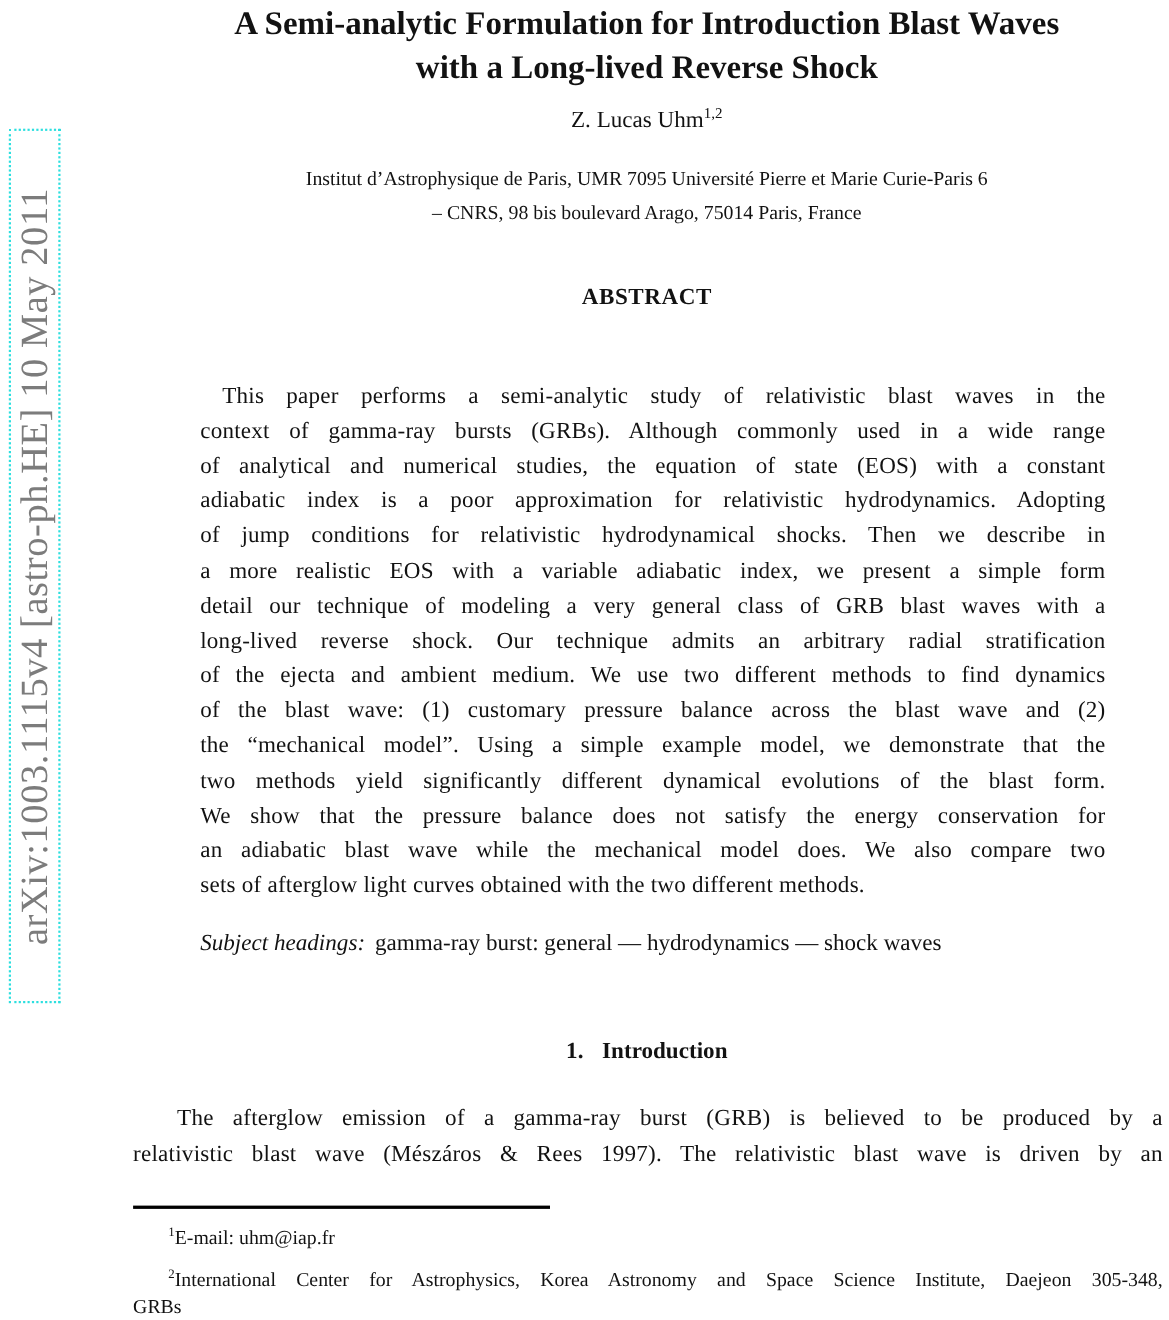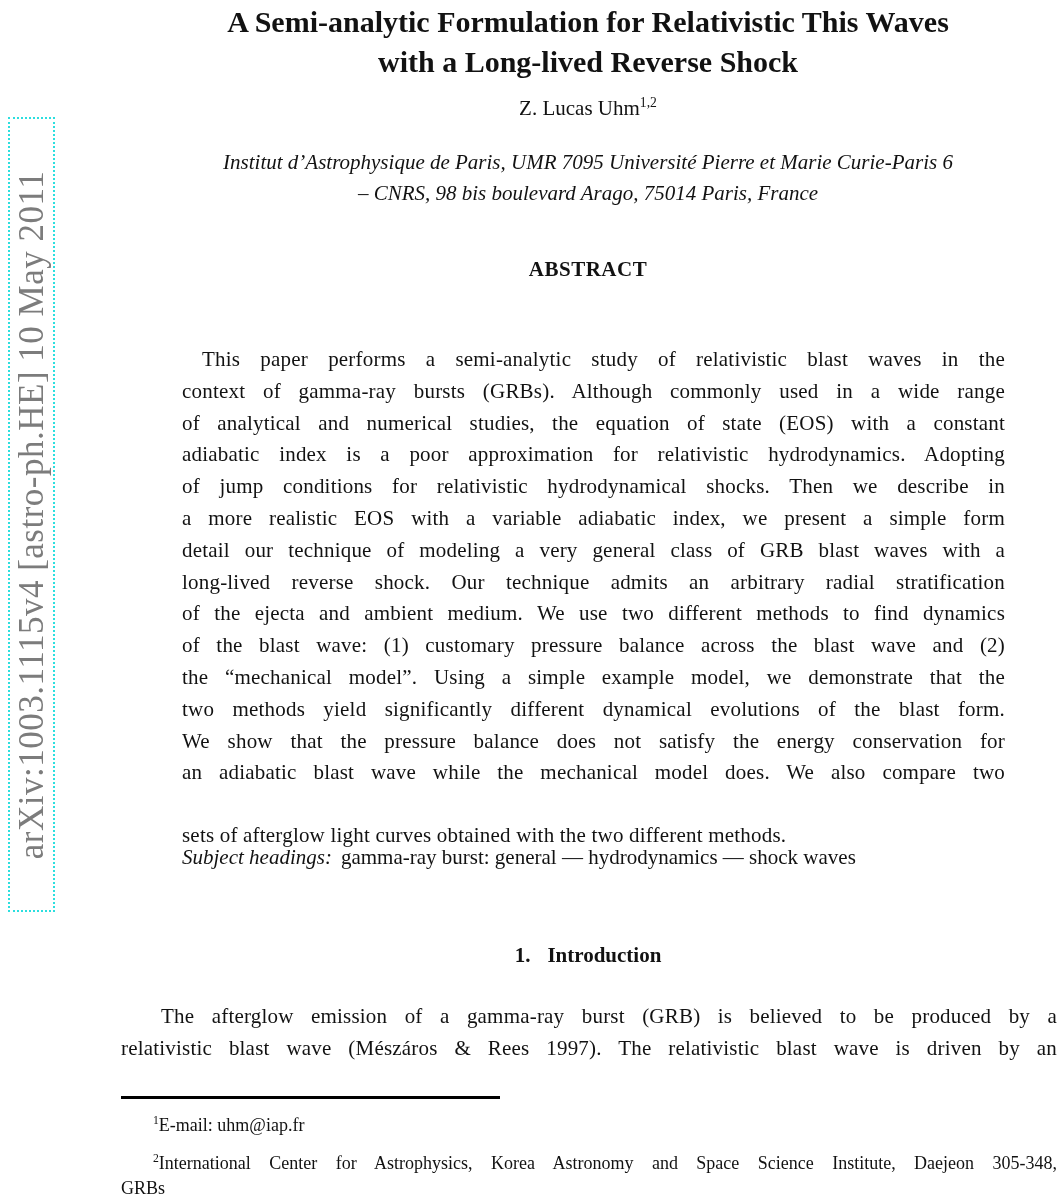--- a/index.html
+++ b/index.html
@@ -28,55 +28,55 @@
     letter-spacing:0.5px;
   }
 
   
   .abs { position:absolute; }
   .center { text-align:center; }
   .italic { font-style:italic; }
 
   .title-block { left:121px; width:934px; top:2px; font-size:30px; line-height:40px; font-weight:bold; }
   .author-block { left:121px; width:934px; top:95px; font-size:21px; line-height:26px; }
-  .affil-block { left:121px; width:934px; top:147px; font-size:21px; line-height:31px; font-style:italic; }
+  .affil-block { left:121px; width:934px; top:147px; font-size:18px; line-height:31px; }
   .abstract-heading { left:121px; width:934px; top:257px; font-size:21px; font-weight:bold; letter-spacing:0.5px; }
   .abstract-body { left:182px; width:823px; top:344px; font-size:21px; line-height:31.8px; letter-spacing:0.2px; }
   .subject-block { left:182px; width:828px; top:845px; font-size:21px; }
   .subject-text { margin-left:9px; }
   .section-heading { left:121px; width:934px; top:943px; font-size:21px; font-weight:bold; }
   .section-title-gap { margin-left:17px; }
   .intro-block { left:121px; width:936px; top:1001px; font-size:21px; line-height:31.5px; letter-spacing:0.2px; }
   .footnote-rule { left:121px; top:1096px; width:379px; height:3px; background:#000; }
   .footnote-1 { left:121px; width:936px; top:1113px; font-size:18px; line-height:25px; }
   .footnote-2 { left:121px; width:936px; top:1151px; font-size:18px; line-height:25px; }
   .fn-indent { padding-left:32px; }
 
   sup { font-size:0.65em; line-height:0; }
 
   
   .lines .ln { text-align:justify; text-align-last:justify; }
-  .lines.except-last .ln:last-child { text-align-last:left;margin-top:31px; }
+  .lines.except-last .ln:last-child { text-align-last:left; }
   .lines .ln.indent { text-indent:20px; }
   .lines.para-indent .ln.indent { text-indent:40px; }
 
   .fn-first { text-align:justify; text-align-last:justify; }
   .fn-last { text-align:left; }
 </style>
 </head>
 <body>
 
 <div class="page">
 
   <div class="watermark">
     <span class="watermark-inner">arXiv:1003.1115v4  [astro-ph.HE]  10 May 2011</span>
   </div>
 
   <div class="abs title-block center">
-    <div>A Semi-analytic Formulation for Relativistic This Waves</div>
+    <div>A Semi-analytic Formulation for Introduction Blast Waves</div>
     <div>with a Long-lived Reverse Shock</div>
   </div>
 
   <div class="abs author-block center">
     <span>Z. Lucas Uhm</span><sup>1,2</sup>
   </div>
 
   <div class="abs affil-block center">
     <div>Institut d’Astrophysique de Paris, UMR 7095 Université Pierre et Marie Curie-Paris 6</div>
     <div>– CNRS, 98 bis boulevard Arago, 75014 Paris, France</div>

